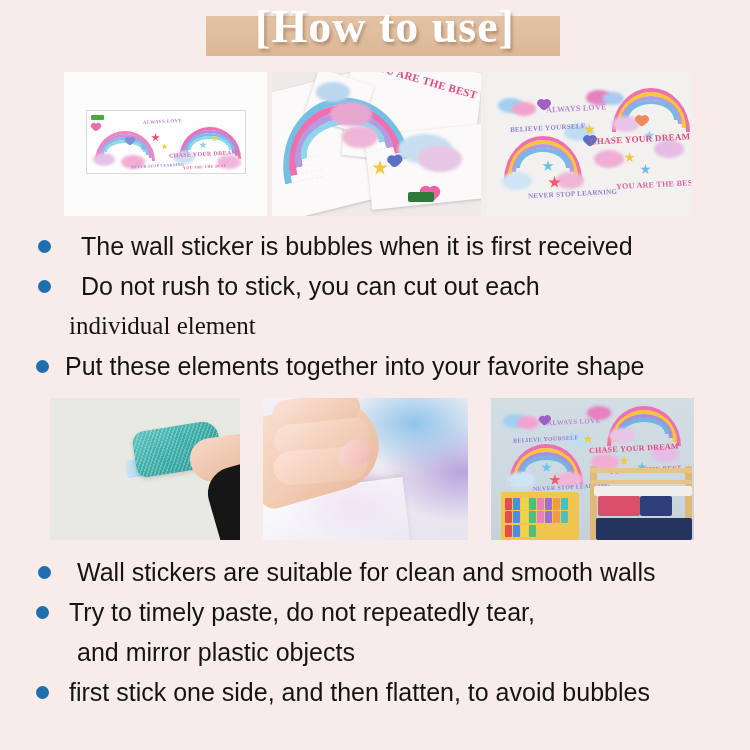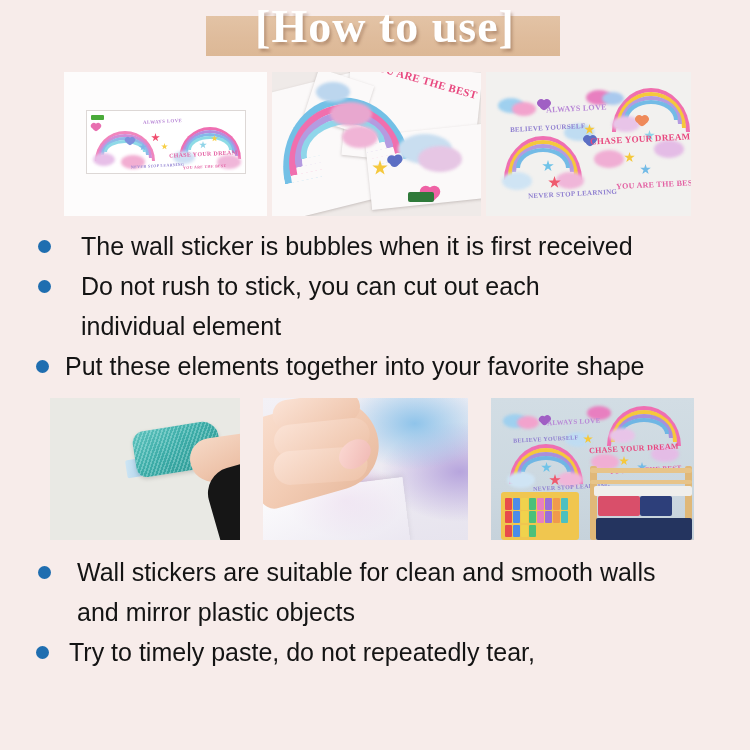--- a/index.html
+++ b/index.html
@@ -209,21 +209,21 @@
   }
   .dot {
     width:13px; height:13px; border-radius:50%;
     background:#1f6eb0; flex:none;
   }
   .txt { display:inline-block; }
 
   
   .l1 .dot{ margin-left:38px; } .l1 .txt{ margin-left:30px; }
   .l2 .dot{ margin-left:38px; } .l2 .txt{ margin-left:30px; }
-  .l3 .dot{ visibility:hidden; margin-left:38px; } .l3 .txt{ margin-left:30px; }
+  .l3 .dot{ visibility:hidden; margin-left:38px; } .l3 .txt{ margin-left:18px;font-family:Liberation Serif, serif; }
   .l4 .dot{ margin-left:36px; } .l4 .txt{ margin-left:16px; }
 
   .m1 .dot{ margin-left:38px; } .m1 .txt{ margin-left:26px; }
   .m2 .dot{ visibility:hidden; margin-left:38px; } .m2 .txt{ margin-left:26px; }
   .m3 .dot{ margin-left:36px; } .m3 .txt{ margin-left:20px; }
   .m4 .dot{ margin-left:36px; } .m4 .txt{ margin-left:20px; }
 </style>
 </head>
 <body>
 
@@ -456,21 +456,25 @@
       </div>
     </div>
   </div>
 </div>
 
 <div class="bullets blk-b">
   <div class="line m1">
     <span class="dot"></span>
     <span class="txt">Wall stickers are suitable for clean and smooth walls</span>
   </div>
+  <div class="line m3">
+    <span class="dot"></span>
+    <span class="txt">Try to timely paste, do not repeatedly tear,</span>
+  </div>
   <div class="line m2">
     <span class="dot"></span>
     <span class="txt">and mirror plastic objects</span>
   </div>
-  <div class="line m3">
-    <span class="dot"></span>
-    <span class="txt">Try to timely paste, do not repeatedly tear,</span>
+  <div class="line m4">
+    <span class="dot"></span>
+    <span class="txt">first stick one side, and then flatten, to avoid bubbles</span>
   </div>
 </div>
 
 </body></html>

